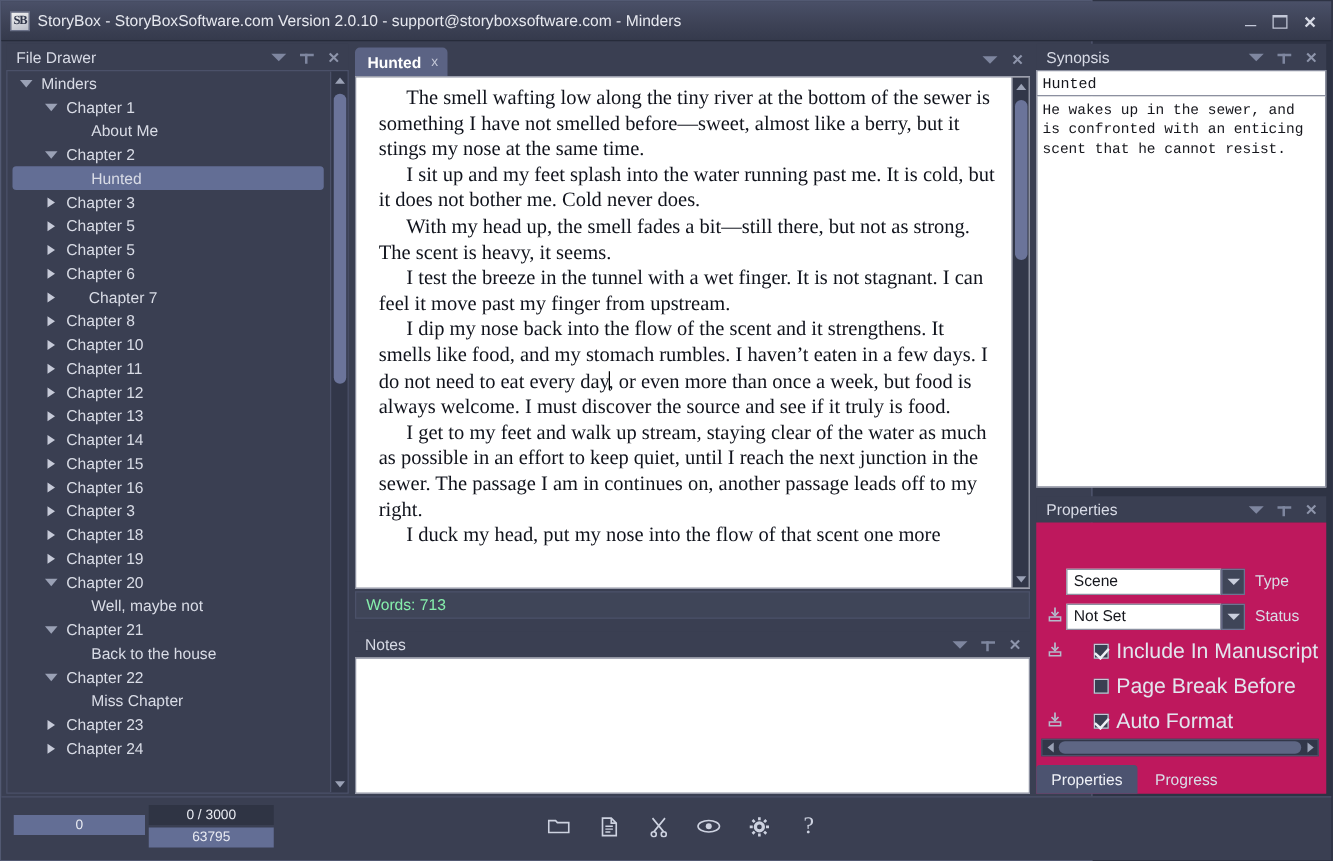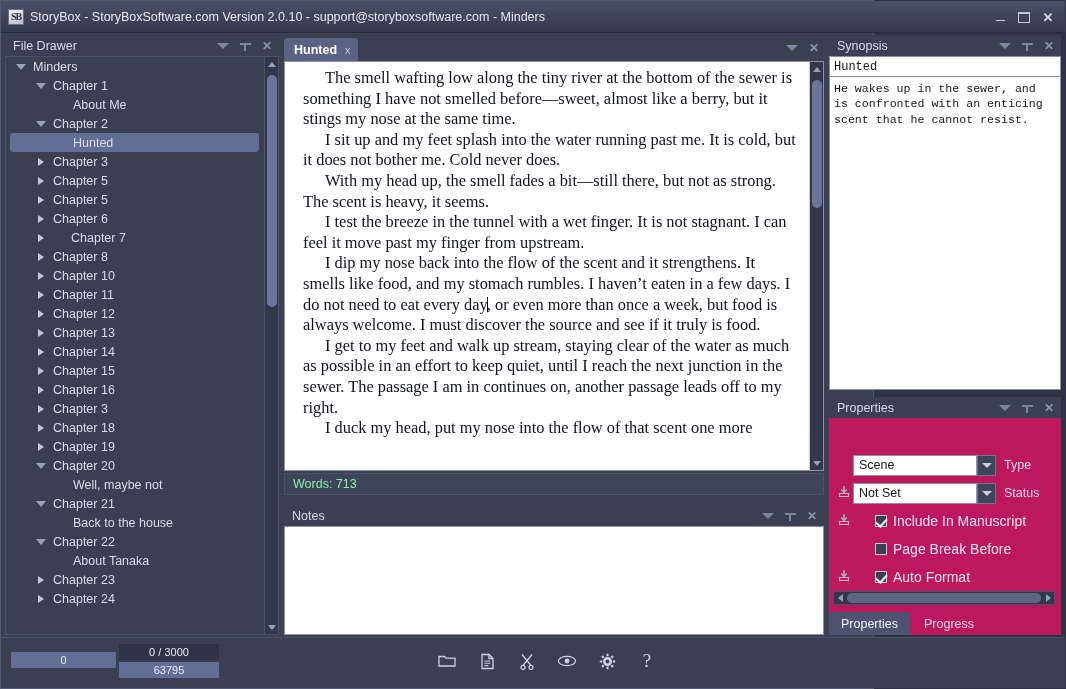--- a/index.html
+++ b/index.html
@@ -163,21 +163,21 @@
   .combo-arrow .caret-dn { border-top-color:#c9cedd; border-left-width:5px;border-right-width:5px;border-top-width:5px;}
   .prop-label { color:#d9dce6; font-size:12.5px; margin-left:8px; white-space:nowrap; }
   .chk {
     width:12px;height:12px; border:1px solid #c4c8d6; background:#3a3f52;
     position:relative; flex:0 0 12px;
   }
   .chk.on::after{
     content:""; position:absolute; left:2px; top:0px; width:5px;height:9px;
     border:solid #eef0f6; border-width:0 2px 2px 0; transform:rotate(42deg);
   }
-  .chk-label{ color:#e2e5ee; font-size:14px; margin-left:6px; white-space:nowrap;}
+  .chk-label{ color:#e2e5ee; font-size:17px; margin-left:6px; white-space:nowrap;}
 
   .hsb {
     position:absolute; left:4px; bottom:30px; width:222px; height:14px;
     background:#323749; border:1px solid #4b5169; display:flex; align-items:center;
   }
   .hsb-l,.hsb-r{width:12px;height:12px;display:flex;align-items:center;justify-content:center;}
   .ar-l{width:0;height:0;border-top:4px solid transparent;border-bottom:4px solid transparent;border-right:5px solid #9aa1b5;}
   .ar-r{width:0;height:0;border-top:4px solid transparent;border-bottom:4px solid transparent;border-left:5px solid #9aa1b5;}
   .hsb-thumb{ height:10px; background:#5e6party; }
   .hsb-thumb{ height:10px; background:#5e6684; border-radius:5px; flex:1; margin:0 1px;}
@@ -383,21 +383,21 @@
             <span style="margin-left: 5px;">Back to the house</span>
           </div>
           <div class="tnode">
             <span class="tw" style="margin-left: 28px;">
               <span class="tw-expanded"></span>
             </span>
             <span style="margin-left: 5px;">Chapter 22</span>
           </div>
           <div class="tnode">
             <span class="tw" style="margin-left: 48px;"></span>
-            <span style="margin-left: 5px;">About Tanaka</span>
+            <span style="margin-left: 5px;">Miss Chapter</span>
           </div>
           <div class="tnode">
             <span class="tw" style="margin-left: 28px;">
               <span class="tw-collapsed"></span>
             </span>
             <span style="margin-left: 5px;">Chapter 23</span>
           </div>
           <div class="tnode">
             <span class="tw" style="margin-left: 28px;">
               <span class="tw-collapsed"></span>

